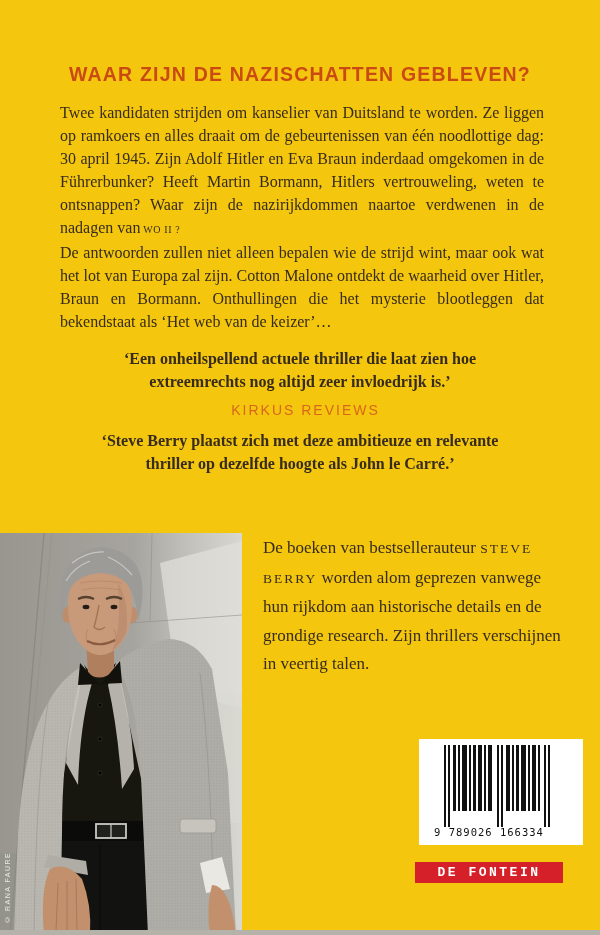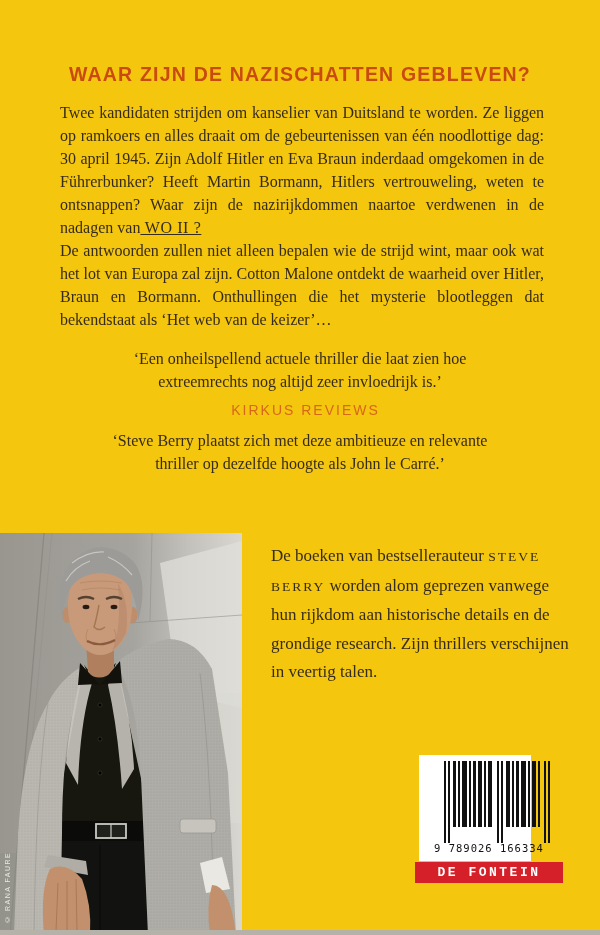--- a/index.html
+++ b/index.html
@@ -18,53 +18,53 @@
     font-size:19.5px;font-weight:700;letter-spacing:1.2px;
     color:#C94A12;
     margin:8px;
   }
   .synopsis{
     position:absolute;left:60px;top:101px;width:484px;
     font-size:16px;line-height:23px;
     text-align:justify;
   }
   .synopsis p{margin:0;}
-  .wo-caps{font-size:16px;letter-spacing:0.6px;text-decoration:underline;}
+  .wo-caps{font-size:10px;letter-spacing:0.6px;}
   .quote{
     position:absolute;left:0;right:0;text-align:center;
   }
   .quote-1{top:347px;}
   .quote-2{top:429px;}
-  .q-line{font-size:16px;line-height:23px;color:#372C1C;}
+  .q-line{font-size:16px;line-height:23px;color:#372C1C;font-weight:bold;}
   .q-src{
     margin-top:9px;
     font-family:"Liberation Sans", sans-serif;
     font-size:14px;letter-spacing:2px;
     color:#D8671C;
     margin-left:11px;
   }
   .bio{
     position:absolute;left:263px;top:534px;width:302px;
-    font-size:17px;line-height:28.5px;margin:8px;text-align:left;
+    font-size:17px;line-height:28.5px;margin:0;text-align:left;
   }
   .author-caps{font-size:13.5px;letter-spacing:2px;}
   .photo{
     position:absolute;left:0;top:533px;width:242px;height:402px;
     background:#A3A19B;
   }
   .photo-credit{
     position:absolute;left:4px;top:845px;height:78px;
     writing-mode:vertical-rl;transform:rotate(180deg);
     font-family:"Liberation Sans", sans-serif;
     font-size:7px;letter-spacing:1.5px;
     color:rgba(243,242,238,0.9);
     white-space:nowrap;
   }
   .barcode-box{
-    position:absolute;left:419px;top:755px;width:112px;height:106px;
+    position:absolute;left:419px;top:739px;width:164px;height:106px;
     background:#FFFFFF;
   }
   .bc-digits{
     font-family:"DejaVu Sans Mono", monospace;
     font-size:10.5px;letter-spacing:1px;fill:#111111;
   }
   .publisher-box{
     position:absolute;left:415px;top:862px;width:148px;height:21px;
     background:#D5202A;
     text-align:center;line-height:22px;

